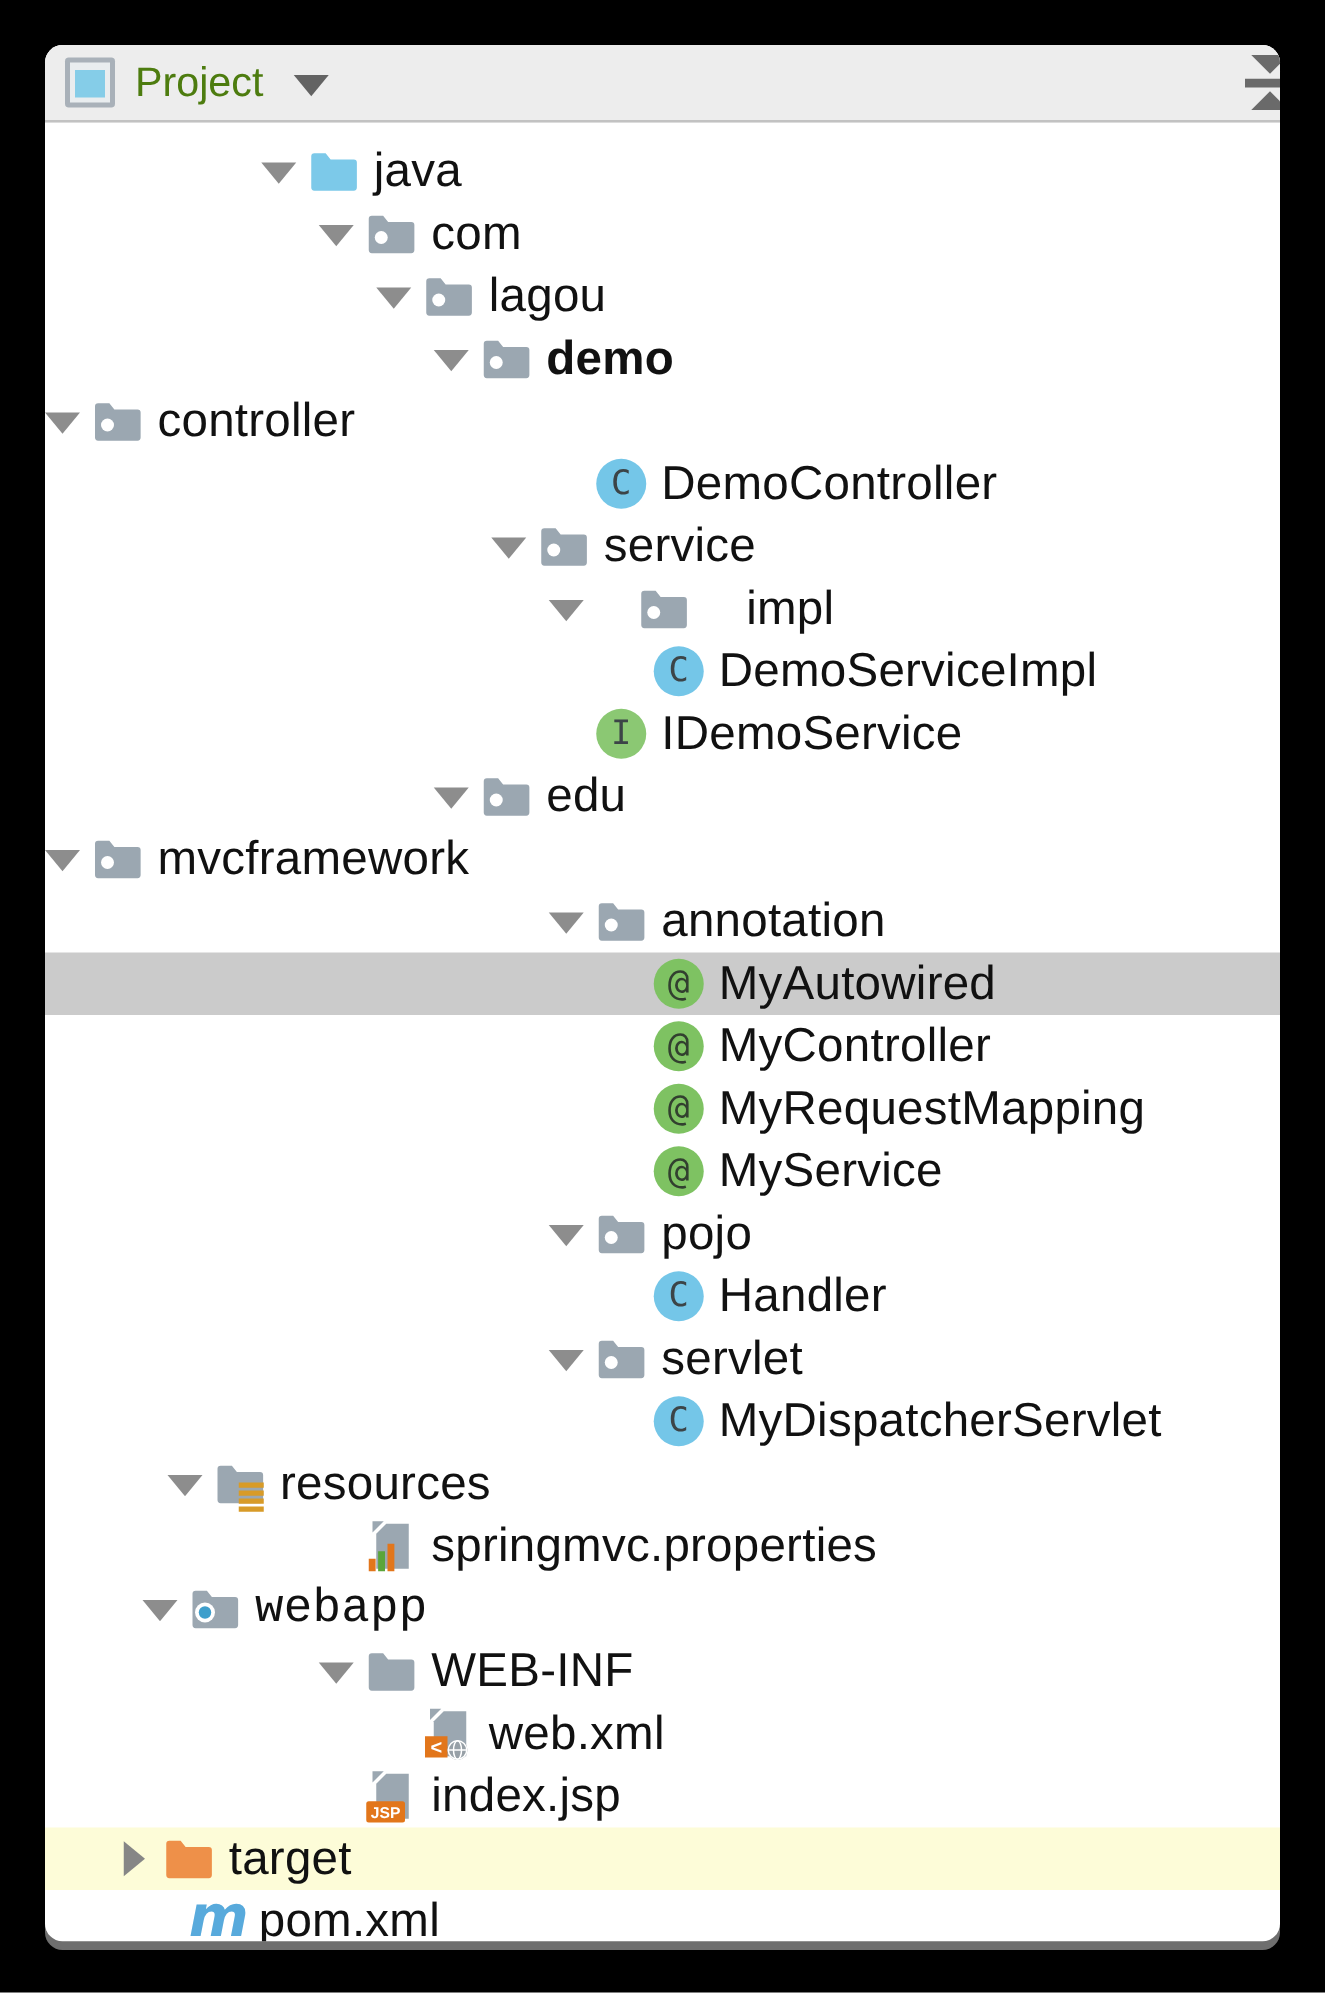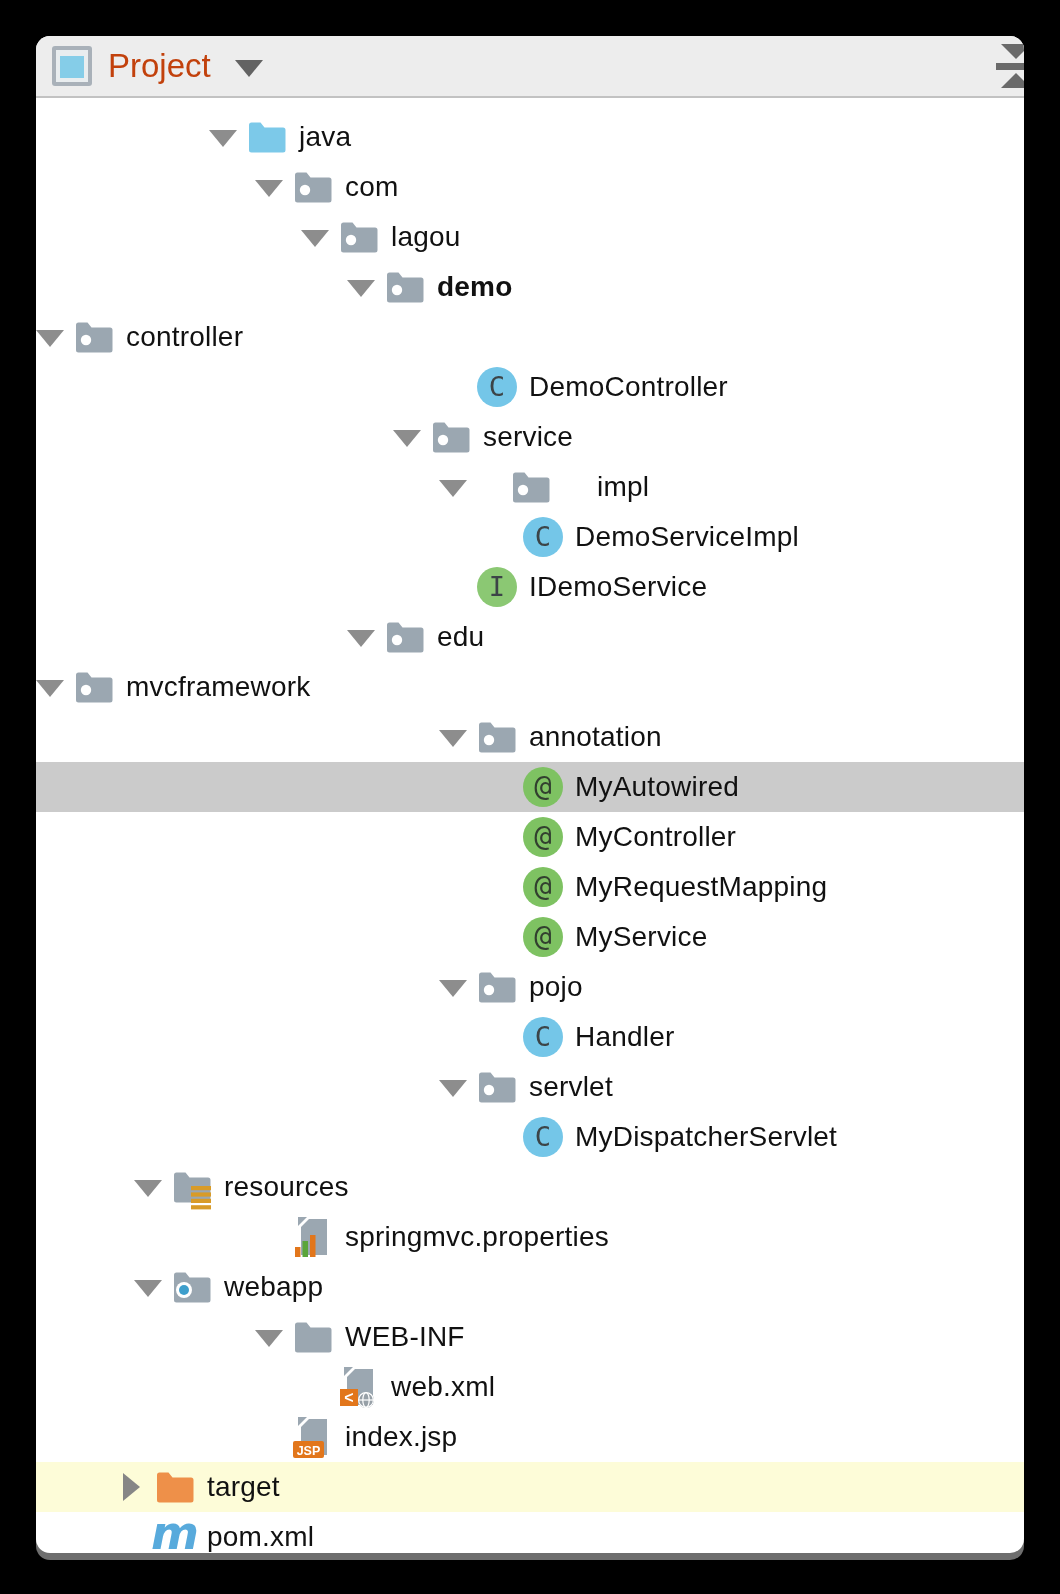--- a/index.html
+++ b/index.html
@@ -15,21 +15,21 @@
   }
   
   .header {
     height:62px; background:#ededed; border-bottom:2px solid #c2c2c2;
     display:flex; align-items:center; padding-left:16px; box-sizing:border-box;
   }
   .tool-icon { width:40px; height:40px; background:#a9b1b9; border-radius:3px; position:relative; flex:none; }
   .tool-icon::before { content:""; position:absolute; left:4px; right:4px; top:4px; bottom:4px; background:#e9edef; }
   .tool-icon::after  { content:""; position:absolute; left:8px; right:8px; top:10px; bottom:8px; background:#85cde8; }
   .view-select { display:flex; align-items:center; cursor:default; }
-  .header-title { font-size:33px; color:#c2410c; margin-left:16px; }
+  .header-title { font-size:33px; color:#4d7c0f; margin-left:16px; }
   .caret {
     width:0; height:0; margin-left:24px; margin-top:5px;
     border-left:14px solid transparent; border-right:14px solid transparent;
     border-top:17px solid #636363;
   }
   .hide-icon { margin-left:auto; margin-right:-18px; width:48px; height:48px; position:relative; flex:none; }
   .hide-icon .bar   { position:absolute; left:2px; top:21px; width:44px; height:7px; background:#6a6a6a; }
   .hide-icon .tri-d { position:absolute; left:7px; top:2px;    width:0; height:0;
                       border-left:15px solid transparent; border-right:15px solid transparent; border-top:15px solid #6a6a6a; }
   .hide-icon .tri-u { position:absolute; left:7px; bottom:2px; width:0; height:0;
@@ -48,21 +48,21 @@
     width:40px; height:40px; border-radius:50%;
     display:flex; align-items:center; justify-content:center;
     font-family:"DejaVu Sans Mono", monospace; font-size:27px; color:#3c4447;
   }
   .circle .glyph { transform:translateY(-1px); }
   .circle.annot { font-size:29px; color:#32402f; }
   .maven-m {
     font-family:"DejaVu Sans", sans-serif; font-style:italic; font-weight:bold;
     font-size:46px; color:#58aadc; line-height:40px; transform:translateY(-4px);
   }
-  .label { font-size:28px; color:#111; white-space:nowrap; letter-spacing:0.2px; }
+  .label { font-size:38px; color:#111; white-space:nowrap; letter-spacing:0.2px; }
 </style>
 </head>
 <body>
 
 <div class="panel">
   <div class="header">
     <span class="tool-icon"></span>
     <span class="view-select">
       <span class="header-title">Project</span>
       <span class="caret"></span>
@@ -319,21 +319,21 @@
           <svg width="40" height="40" viewBox="0 0 40 40">
             <polygon points="16,2 34,2 34,38 8,38 8,10" fill="#9ba7b1"></polygon>
             <polygon points="5,0 14,0 5,9" fill="#9ba7b1"></polygon>
             <rect x="2" y="30" width="5.5" height="10" fill="#e2761b"></rect>
             <rect x="9.5" y="24" width="5.5" height="16" fill="#5ba53a"></rect>
             <rect x="17" y="18" width="5.5" height="22" fill="#e2761b"></rect>
           </svg>
         </span>
         <span class="label">springmvc.properties</span>
       </div>
-      <div class="row" style="padding-left: 98px;">
+      <div class="row" style="padding-left: 78px; font-family: Liberation Mono, monospace;">
         <span class="arrow-slot">
           <span class="arrow-down"></span>
         </span>
         <span class="icon">
           <svg width="40" height="34" viewBox="0 0 40 34">
             <path d="M2 9 L2 5 Q2 2.5 4.5 2.5 L13.5 2.5 L17.5 7.5 L36 7.5 Q38.5 7.5 38.5 10 L38.5 30 Q38.5 32.5 36 32.5 L4.5 32.5 Q2 32.5 2 30 Z" fill="#9ba7b1"></path>
             <circle cx="12" cy="20" r="8" fill="#fff"></circle>
             <circle cx="12" cy="20" r="5" fill="#3e9fcc"></circle>
           </svg>
         </span>
@@ -371,21 +371,21 @@
         <span class="icon">
           <svg width="40" height="40" viewBox="0 0 40 40">
             <polygon points="16,2 34,2 34,38 8,38 8,10" fill="#9ba7b1"></polygon>
             <polygon points="5,0 14,0 5,9" fill="#9ba7b1"></polygon>
             <rect x="0" y="24" width="31" height="17" rx="2" fill="#e2761b"></rect>
             <text x="15.5" y="37.5" text-anchor="middle" font-size="12.5" font-weight="bold" fill="#fff" font-family="Liberation Sans, sans-serif">JSP</text>
           </svg>
         </span>
         <span class="label">index.jsp</span>
       </div>
-      <div class="row excluded" style="padding-left: 81px;">
+      <div class="row excluded" style="padding-left: 57px;">
         <span class="arrow-slot">
           <span class="arrow-right"></span>
         </span>
         <span class="icon">
           <svg width="40" height="34" viewBox="0 0 40 34">
             <path d="M2 9 L2 5 Q2 2.5 4.5 2.5 L13.5 2.5 L17.5 7.5 L36 7.5 Q38.5 7.5 38.5 10 L38.5 30 Q38.5 32.5 36 32.5 L4.5 32.5 Q2 32.5 2 30 Z" fill="#ee9049"></path>
           </svg>
         </span>
         <span class="label">target</span>
       </div>

